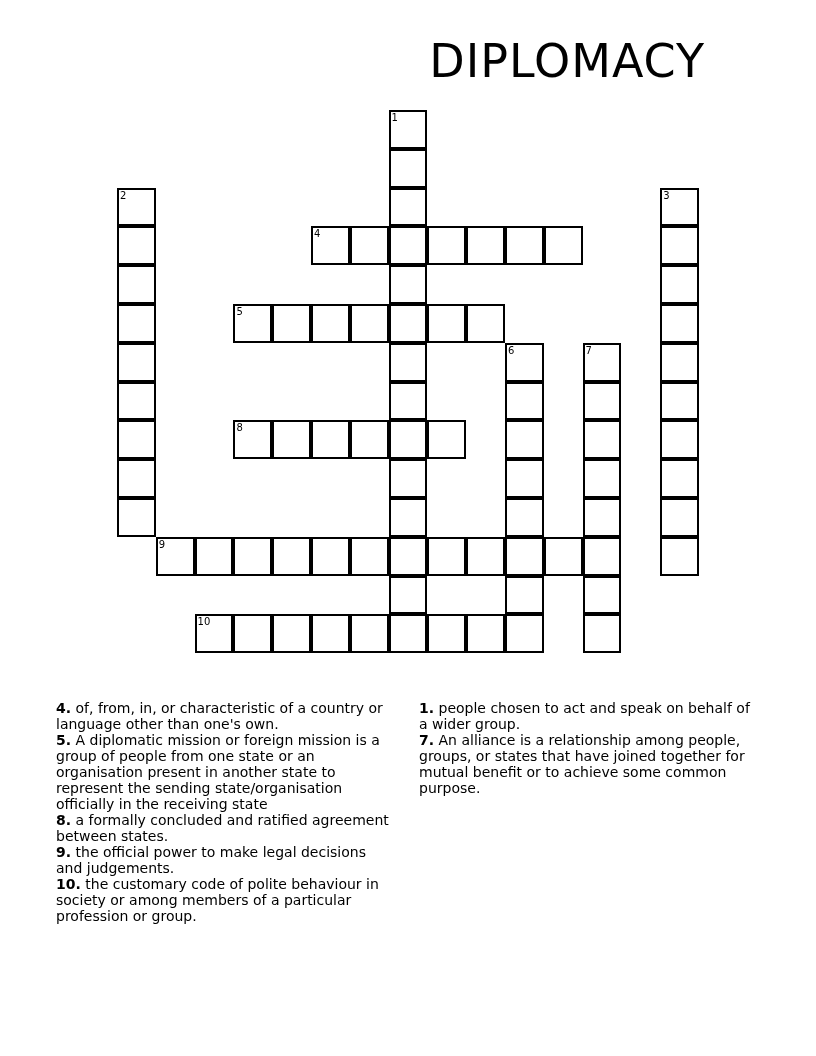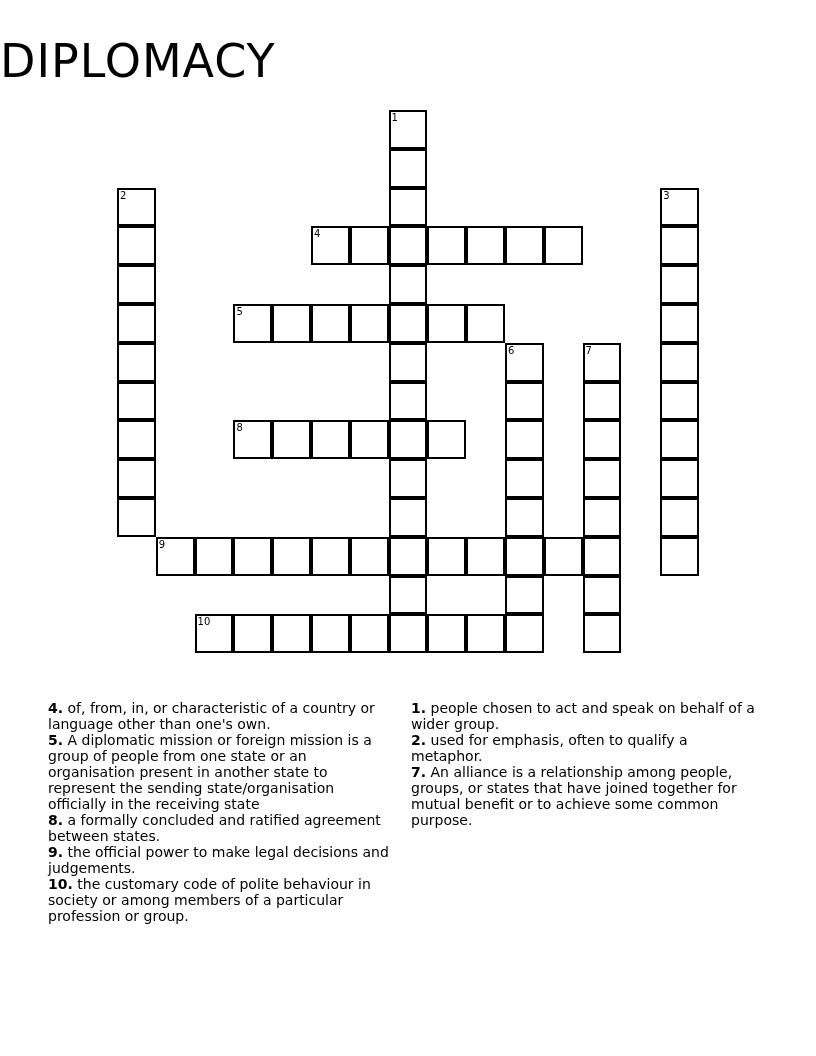--- a/index.html
+++ b/index.html
@@ -1,29 +1,29 @@
 <!DOCTYPE html>
 <html><head>
 <meta charset="utf-8">
 <style>
   html, body { margin: 0; padding: 0; background: #ffffff; }
   body { width: 816px; height: 1056px; position: relative; overflow: hidden;
          font-family: "DejaVu Sans", sans-serif; color: #000; }
-  .title { position: absolute; top: 34px; left: 0; width: 705px; text-align: left;
+  .title { position: absolute; top: 34px; left: 0; width: 705px; text-align: right;
            font-size: 46px; letter-spacing: 1px; font-family: "DejaVu Sans", sans-serif; }
   #grid { position: absolute; left: 0; top: 0; width: 816px; height: 680px; }
   .cell { position: absolute; width: 38.8px; height: 38.8px; box-sizing: border-box;
           border: 2px solid #000; background: #fff; }
   .cell .num { position: absolute; left: 1px; top: 0px; font-size: 10px; line-height: 12px;
                font-family: "DejaVu Sans", sans-serif; }
   .clues { position: absolute; top: 700px; font-size: 14px; line-height: 16px; }
   .clues.across { left: 48px; width: 345px; }
   .clues.down { left: 411px; width: 350px; }
   .clues h3 { margin: 0 0 4px 0; font-size: 14px; font-weight: bold; text-decoration: underline; }
-  .clue { margin: 0 0 0 0; }
+  .clue { margin: 0 0 0 8px; }
   .clue b { font-weight: bold; }
 </style>
 </head>
 <body>
 
 <div class="title">DIPLOMACY</div>
 
 <div id="grid">
     <div class="cell" style="left: 388.6px; top: 110px;">
       <span class="num">1</span>
@@ -132,15 +132,14 @@
 <div class="clues across">
   <div class="clue"><b>4.</b> <span>of, from, in, or characteristic of a country or language other than one's own.</span></div>
   <div class="clue"><b>5.</b> <span>A diplomatic mission or foreign mission is a group of people from one state or an organisation present in another state to represent the sending state/organisation officially in the receiving state</span></div>
   <div class="clue"><b>8.</b> <span>a formally concluded and ratified agreement between states.</span></div>
   <div class="clue"><b>9.</b> <span>the official power to make legal decisions and judgements.</span></div>
   <div class="clue"><b>10.</b> <span>the customary code of polite behaviour in society or among members of a particular profession or group.</span></div>
 </div>
 
 <div class="clues down">
   <div class="clue"><b>1.</b> <span>people chosen to act and speak on behalf of a wider group.</span></div>
-  <div class="clue"><b>2.</b> <span>used for emphasis, often to qualify a metaphor.</span></div>
   <div class="clue"><b>7.</b> <span>An alliance is a relationship among people, groups, or states that have joined together for mutual benefit or to achieve some common purpose.</span></div>
 </div>
 
 </body></html>

